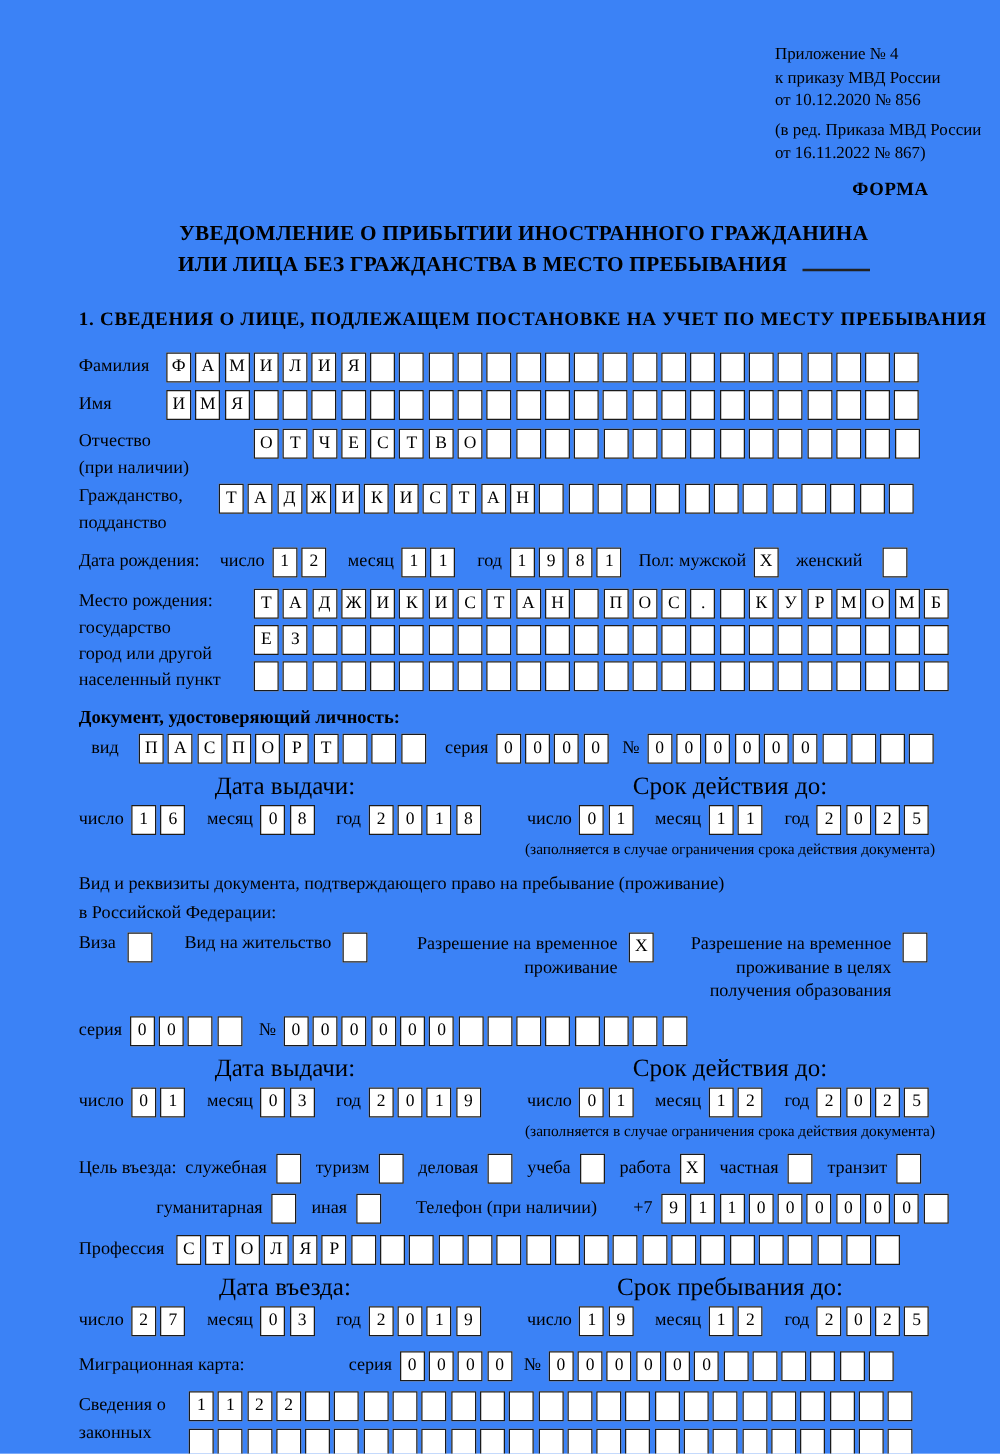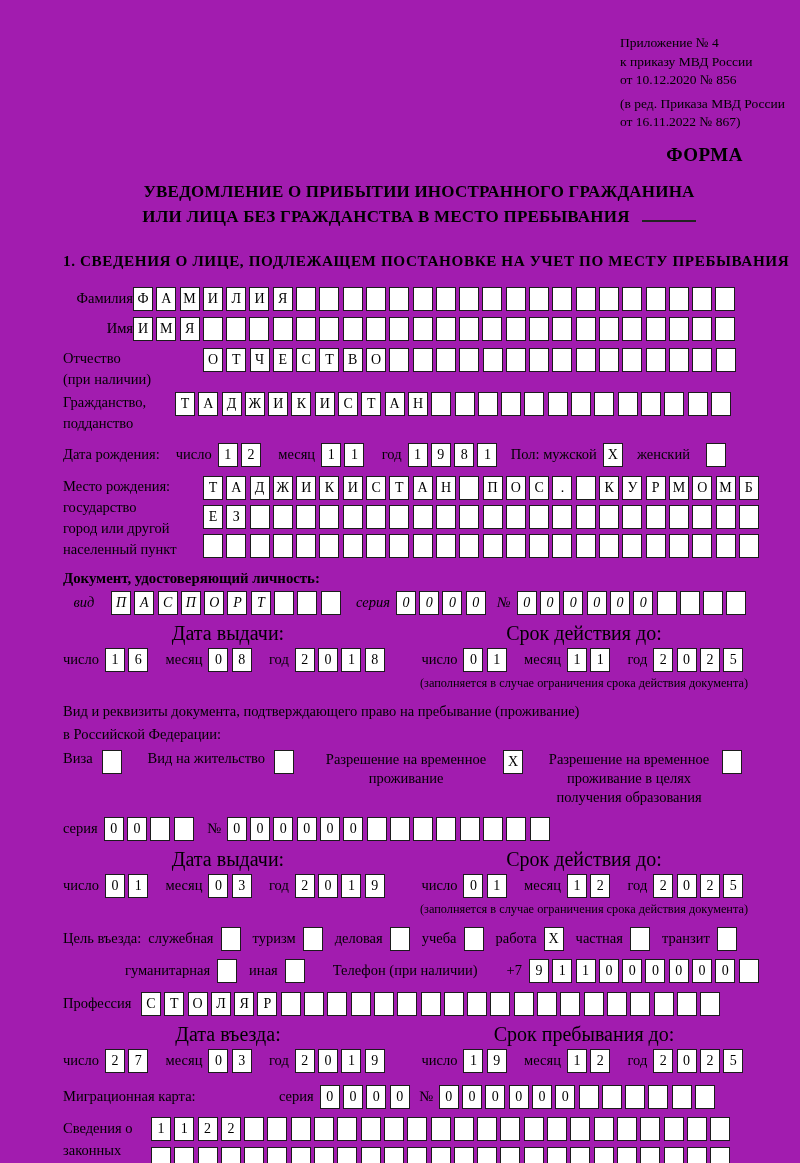--- a/index.html
+++ b/index.html
@@ -1,28 +1,28 @@
 <!DOCTYPE html>
 <html><head>
 <meta charset="utf-8">
 <style>
   * { margin:0; padding:0; box-sizing:content-box; }
   body { background:#fff; }
   .page {
     position:relative; width:800px; height:1163px; overflow:hidden;
-    background:#a21caf; color:#000;
+    background:#3b82f6; color:#000;
     font-family:"Liberation Serif","DejaVu Serif",serif;
     font-size:14.5px; padding:0;
   }
   .inner { padding:34px 25px 0 63px; }
 
   
   .appendix { margin-left:557px; width:190px; font-size:13.5px; line-height:18.5px; }
   .appendix .grp2 { margin-top:5px; }
-  .forma { text-align:right; padding-right:32px; font-weight:bold; font-size:19px; margin-top:12px; letter-spacing:.5px; }
+  .forma { text-align:right; padding-right:32px; font-weight:bold; font-size:15px; margin-top:12px; letter-spacing:.5px; }
 
   
   .title { text-align:center; font-weight:bold; font-size:17px; line-height:23px; margin-top:14px; letter-spacing:.2px; }
   .blank-line { display:inline-block; width:54px; border-bottom:2.2px solid #222; height:1em; margin-left:12px; vertical-align:baseline; }
 
   .sec-heading { font-weight:bold; font-size:15.2px; margin-top:24px; letter-spacing:.6px; white-space:nowrap; }
 
   
   .cells { display:inline-flex; flex:none; }
   .cell {
@@ -31,21 +31,21 @@
     font-size:14px; line-height:1; background:#fff;
   }
   .cbox { margin-right:0; }
 
   .frow { display:flex; align-items:center; }
   .frow-top { display:flex; align-items:flex-start; }
   .lbl { flex:none; }
   .w { margin:0 6px 0 0; white-space:nowrap;text-align:center; }
   .mr14 { margin-right:14px; }
 
-  .lbl-sur { width:70px;text-align:right; }
+  .lbl-sur { width:70px; }
   .lbl-pat, .lbl-place { width:140px; line-height:21px; }
   .lbl-cit { width:112px; line-height:21px; }
 
   .stack > * { margin-bottom:5px; }
   .stack > *:last-child { margin-bottom:0; }
 
   .center-bold { text-align:left; font-weight:bold; font-size:14.8px; margin-top:8px; }
 
   
   .dates { display:flex; margin-top:7px; }
@@ -54,21 +54,21 @@
   .dhead { text-align:center; font-size:20px; margin-bottom:3px; }
   .dmy { display:flex; align-items:center; }
   .dmy-c { justify-content:center; }
   .dnote { text-align:center; font-size:12.3px; margin-top:4px; white-space:nowrap; }
 
   .plain { margin-top:9px; line-height:23px; }
 
   .opts { display:flex; align-items:flex-start; margin-top:4px; }
   .opt { display:flex; align-items:flex-start; }
   .opt .olbl { margin-right:9px; }
-  .opt .olbl-c { text-align:center; line-height:19px; }
+  .opt .olbl-c { text-align:right; line-height:19px; }
 
   .purp { display:flex; align-items:center; margin-top:10px; }
   .purp .plbl { margin-right:7px; white-space:nowrap; }
   .purp .gap { width:12px; flex:none; }
 
   .rep-rows > .cells { margin-bottom:6px; display:flex; }
   .rep-rows > .cells:last-child { margin-bottom:0; }
   .lbl-rep { width:88px; line-height:22.5px; }
 </style>
 </head>
@@ -332,21 +332,21 @@
             <span class="cell"></span>
             <span class="cell"></span>
             <span class="cell"></span>
             <span class="cell"></span>
           </div>
       </span>
     </div>
 
     <div class="center-bold">Документ, удостоверяющий личность:</div>
 
-    <div class="frow" style="margin-top:4px;font-style:italic;">
+    <div class="frow" style="margin-top:4px;">
       <span class="w" style="width:42px;">вид</span>
       <span class="cells" style="margin-right:12px;">
           <span class="cell">П</span>
           <span class="cell">А</span>
           <span class="cell">С</span>
           <span class="cell">П</span>
           <span class="cell">О</span>
           <span class="cell">Р</span>
           <span class="cell">Т</span>
           <span class="cell"></span>

